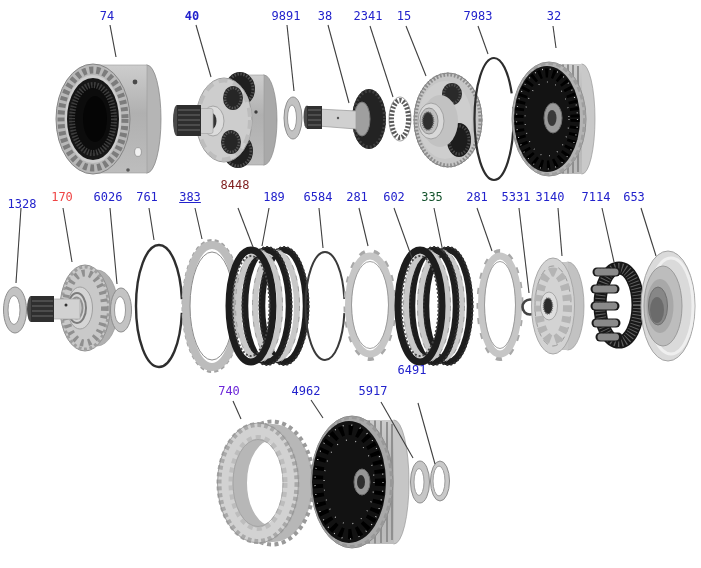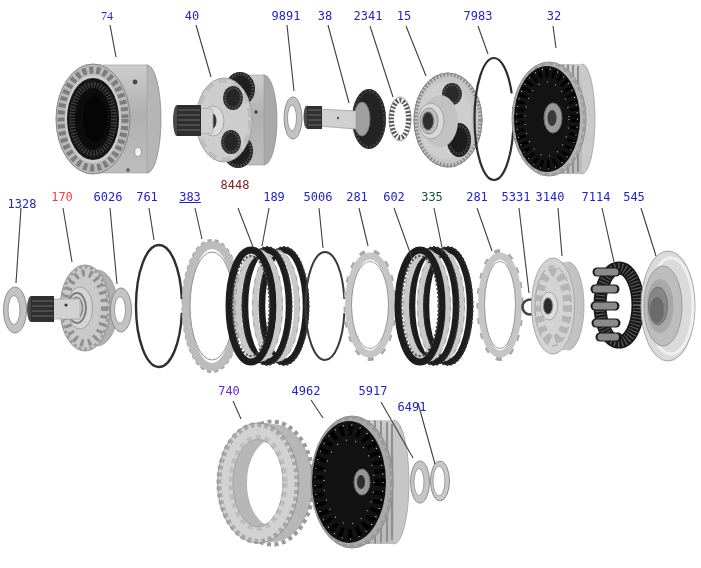--- a/index.html
+++ b/index.html
@@ -330,43 +330,43 @@
         <line x1="602" y1="208" x2="614" y2="262" stroke="#3f3f3f" stroke-width="1.1"></line>
         <line x1="641" y1="208" x2="656" y2="256" stroke="#3f3f3f" stroke-width="1.1"></line>
         <line x1="233" y1="401" x2="241" y2="419" stroke="#3f3f3f" stroke-width="1.1"></line>
         <line x1="311" y1="400" x2="323" y2="418" stroke="#3f3f3f" stroke-width="1.1"></line>
         <line x1="381" y1="402" x2="413" y2="458" stroke="#3f3f3f" stroke-width="1.1"></line>
         <line x1="418" y1="403" x2="435" y2="464" stroke="#3f3f3f" stroke-width="1.1"></line>
       </g>
 </svg>
 
 <div id="labels-layer">
-      <span class="part-label" style="left: 107px; top: 10px; color: rgb(34, 34, 204); font-family: Liberation Serif, serif;">74</span>
-      <span class="part-label" style="left: 192px; top: 10px; color: rgb(34, 34, 204);">40</span>
+      <span class="part-label" style="left: 107px; top: 10px; color: rgb(34, 34, 204);">74</span>
+      <span class="part-label" style="left: 192px; top: 10px; color: rgb(34, 34, 204); font-weight: bold;">40</span>
       <span class="part-label" style="left: 286px; top: 10px; color: rgb(34, 34, 204);">9891</span>
       <span class="part-label" style="left: 325px; top: 10px; color: rgb(34, 34, 204);">38</span>
       <span class="part-label" style="left: 368px; top: 10px; color: rgb(34, 34, 204);">2341</span>
       <span class="part-label" style="left: 404px; top: 10px; color: rgb(34, 34, 204);">15</span>
       <span class="part-label" style="left: 478px; top: 10px; color: rgb(34, 34, 204);">7983</span>
       <span class="part-label" style="left: 554px; top: 10px; color: rgb(34, 34, 204);">32</span>
       <span class="part-label" style="left: 22px; top: 198px; color: rgb(34, 34, 204);">1328</span>
       <span class="part-label" style="left: 62px; top: 191px; color: #ef4444;">170</span>
       <span class="part-label" style="left: 108px; top: 191px; color: rgb(34, 34, 204);">6026</span>
       <span class="part-label" style="left: 147px; top: 191px; color: rgb(34, 34, 204);">761</span>
       <span class="part-label" style="left: 190px; top: 191px; color: rgb(34, 34, 204); text-decoration: underline;">383</span>
       <span class="part-label" style="left: 235px; top: 179px; color: #7f1d1d;">8448</span>
       <span class="part-label" style="left: 274px; top: 191px; color: rgb(34, 34, 204);">189</span>
-      <span class="part-label" style="left: 318px; top: 191px; color: rgb(34, 34, 204);">5006</span>
+      <span class="part-label" style="left: 318px; top: 191px; color: rgb(34, 34, 204);">6584</span>
       <span class="part-label" style="left: 357px; top: 191px; color: rgb(34, 34, 204);">281</span>
       <span class="part-label" style="left: 394px; top: 191px; color: rgb(34, 34, 204);">602</span>
       <span class="part-label" style="left: 432px; top: 191px; color: #14532d;">335</span>
       <span class="part-label" style="left: 477px; top: 191px; color: rgb(34, 34, 204);">281</span>
       <span class="part-label" style="left: 516px; top: 191px; color: rgb(34, 34, 204);">5331</span>
       <span class="part-label" style="left: 550px; top: 191px; color: rgb(34, 34, 204);">3140</span>
       <span class="part-label" style="left: 596px; top: 191px; color: rgb(34, 34, 204);">7114</span>
-      <span class="part-label" style="left: 634px; top: 191px; color: rgb(34, 34, 204);">545</span>
+      <span class="part-label" style="left: 634px; top: 191px; color: rgb(34, 34, 204);">653</span>
       <span class="part-label" style="left: 229px; top: 385px; color: #6d28d9;">740</span>
       <span class="part-label" style="left: 306px; top: 385px; color: rgb(34, 34, 204);">4962</span>
       <span class="part-label" style="left: 373px; top: 385px; color: rgb(34, 34, 204);">5917</span>
-      <span class="part-label" style="left: 412px; top: 401px; color: rgb(34, 34, 204);">6491</span>
+      <span class="part-label" style="left: 412px; top: 364px; color: rgb(34, 34, 204);">6491</span>
     </div>
 
 </div>
 
 </body></html>

